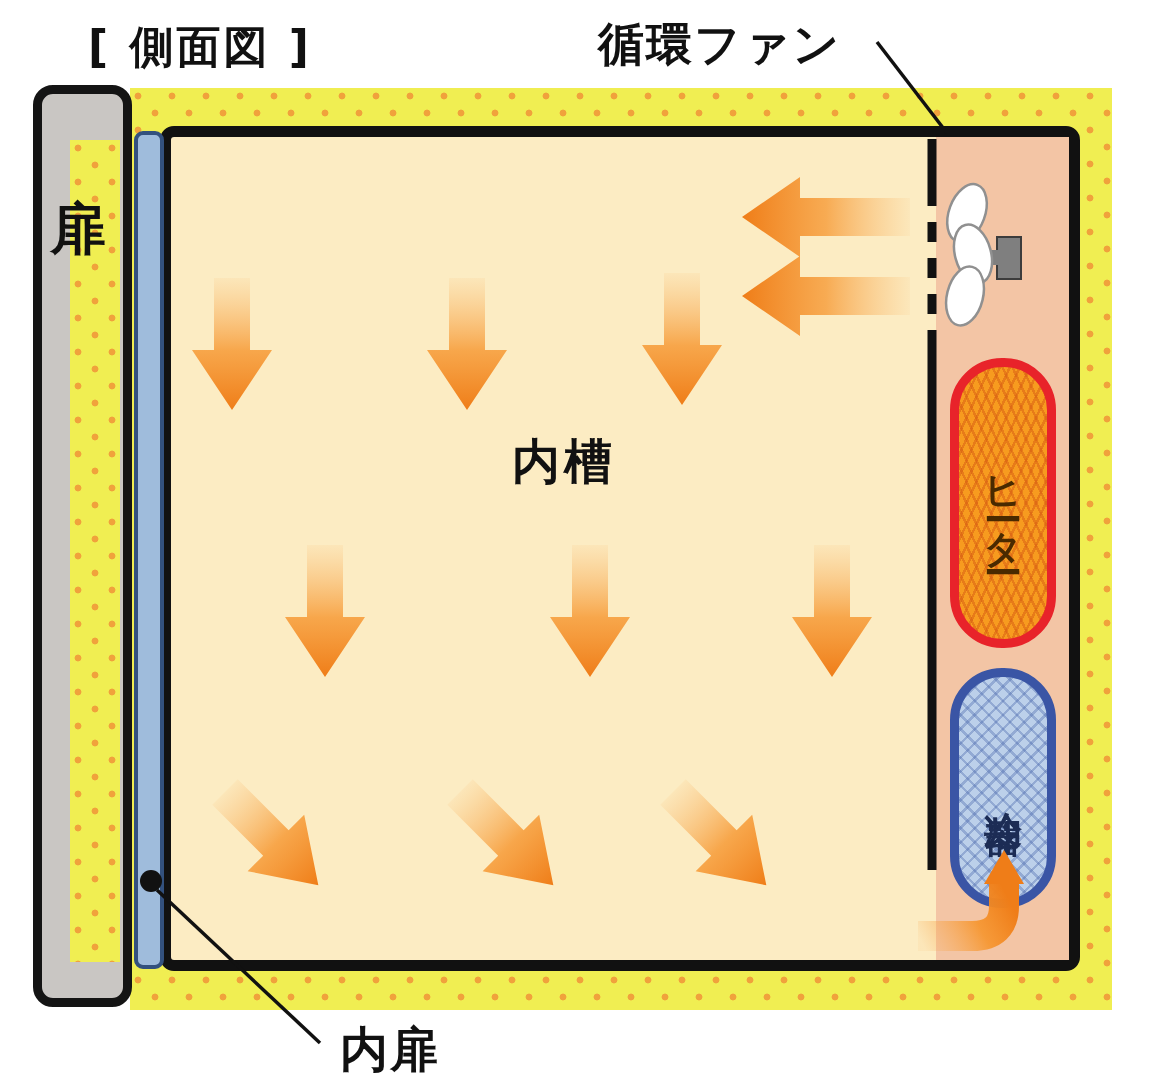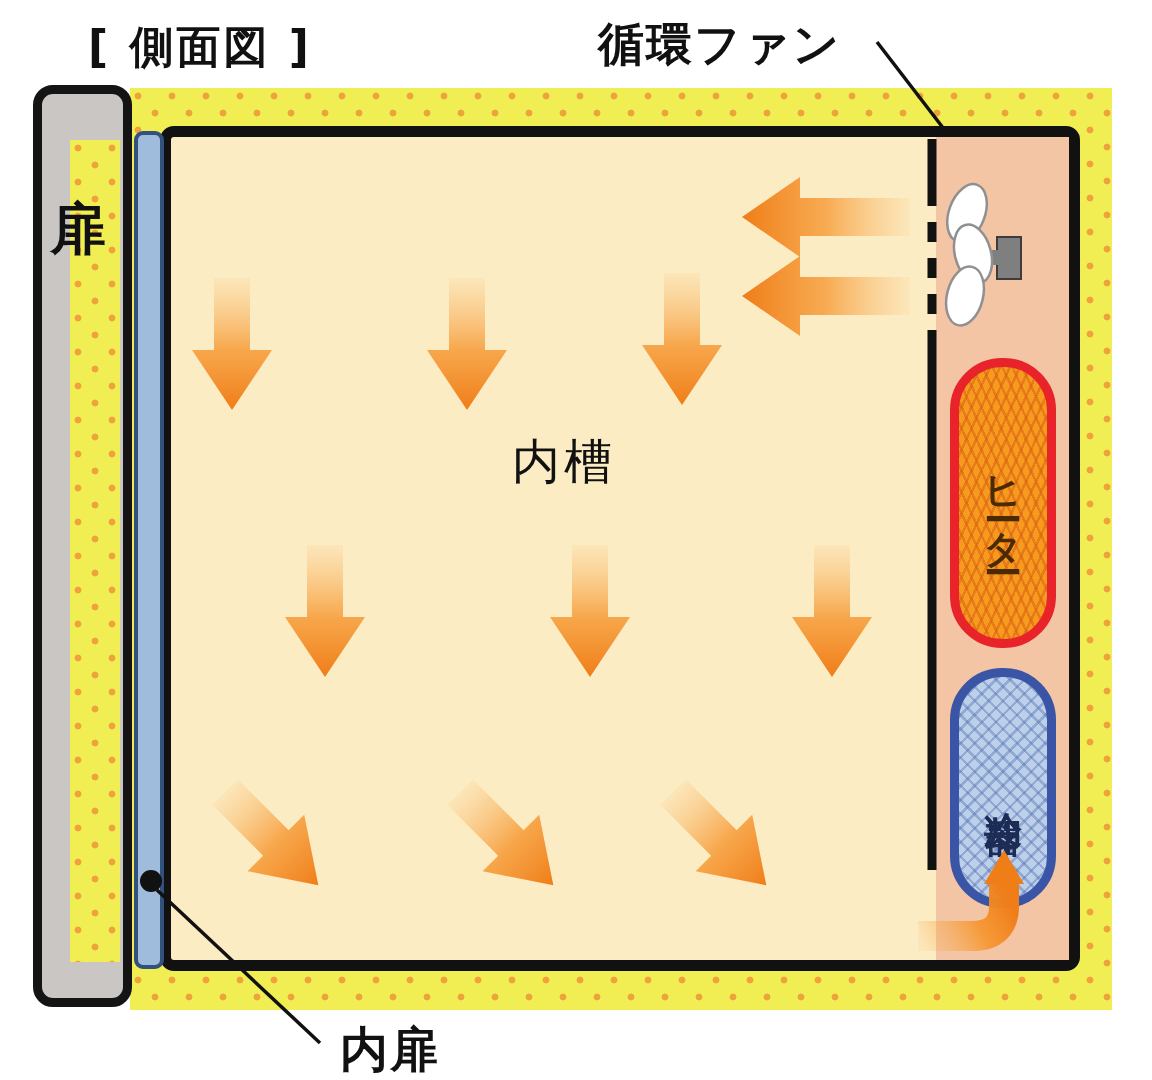--- a/index.html
+++ b/index.html
@@ -56,21 +56,21 @@
   .cooler .vtext{color:#1c2c55;}
   .inner-door{
     left:134px;top:131px;width:30px;height:838px;
     background:#9fbcdc;border:4px solid #33517e;border-radius:9px;box-sizing:border-box;
   }
   svg.overlay{left:0;top:0;width:1152px;height:1080px;pointer-events:none;}
   .label{white-space:nowrap;}
   .title-label{left:88px;top:18px;font-size:44px;font-weight:700;letter-spacing:3px;}
   .fan-label{left:598px;top:14px;font-size:46px;font-weight:700;letter-spacing:2px;text-align:center;}
   .door-label{left:50px;top:192px;font-size:56px;font-weight:700;}
-  .chamber-label{left:512px;top:430px;font-size:48px;font-weight:400;letter-spacing:4px;}
+  .chamber-label{left:512px;top:430px;font-size:48px;font-weight:700;letter-spacing:4px;}
   .inner-door-label{left:340px;top:1018px;font-size:48px;font-weight:700;letter-spacing:2px;}
 </style>
 </head>
 <body>
 
 <div id="stage">
 
   <div class="abs dotted insulation-outer"></div>
 
   <div class="abs door">

